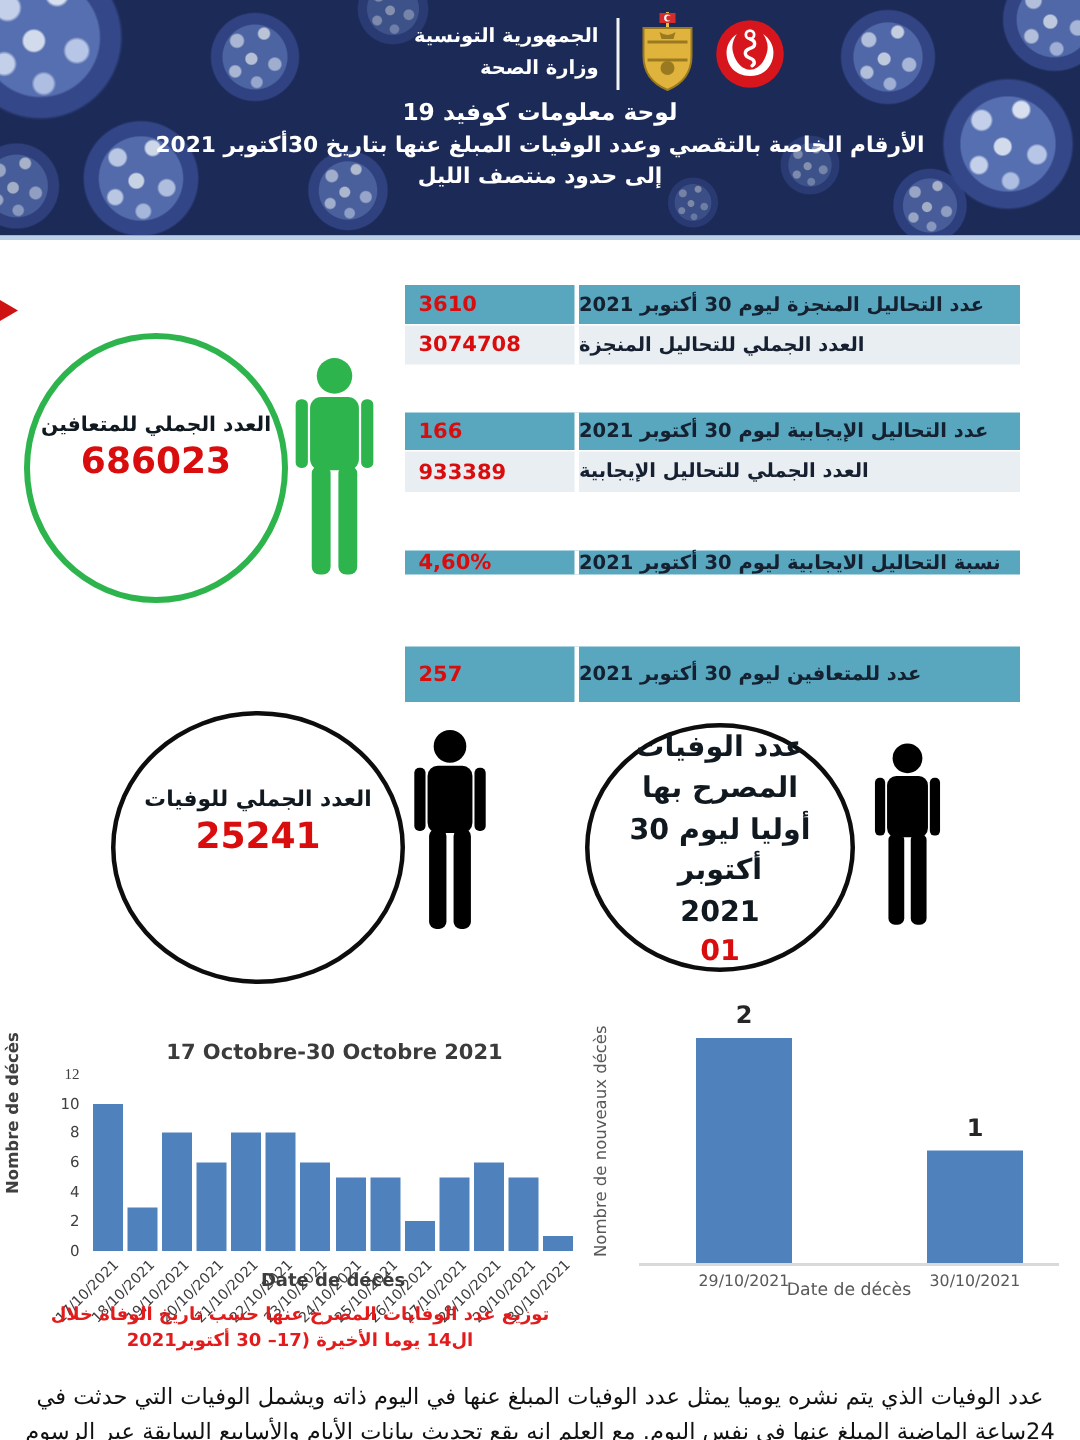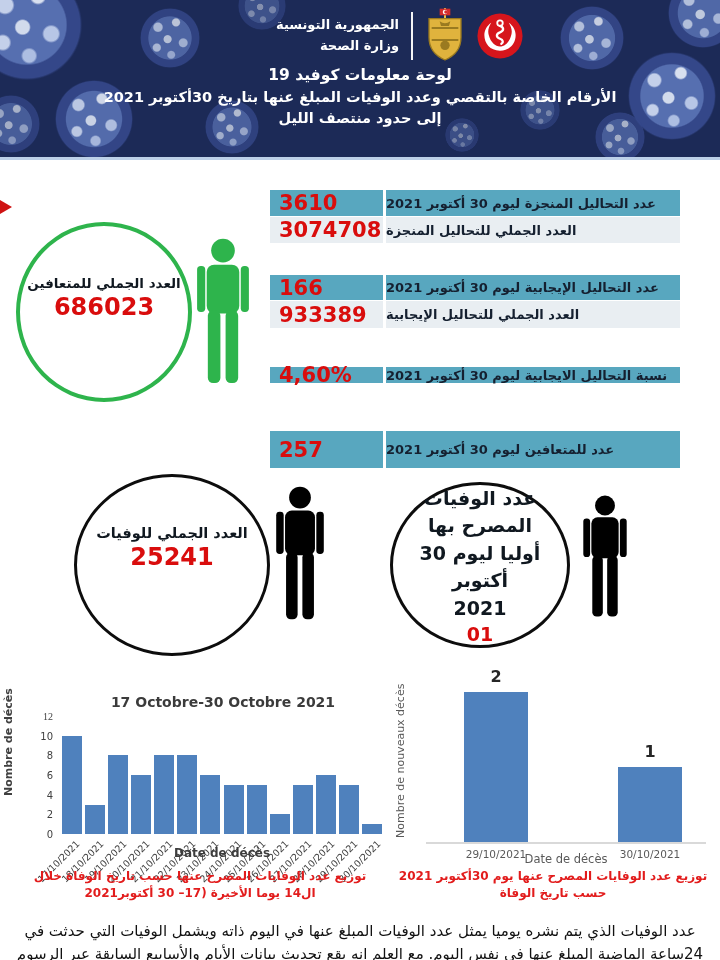--- a/index.html
+++ b/index.html
@@ -39,21 +39,21 @@
   .c-black-l .val{font-size:24px;margin-top:2px;}
   .c-black-l .inner{margin-top:-34px;}
   .c-black-r{left:390px;top:482px;width:174px;height:160px;border:3px solid #0d0d0d;}
   .c-black-r .lbl{font-size:19px;line-height:1.45;}
   .c-black-r .val{font-size:19px;margin-top:1px;}
   .person{position:absolute;}
   
   .rows{position:absolute;left:270px;top:190px;width:410px;}
   .irow{position:absolute;left:0;width:410px;display:flex;align-items:stretch;}
   .irow .cell-val{width:104px;display:flex;align-items:center;padding-left:9px;
-                  font-weight:bold;font-size:21px;color:#d90d0d;}
+                  font-weight:bold;font-size:14px;color:#d90d0d;}
   .irow .cell-sep{width:3px;background:#ffffff;}
   .irow .cell-lbl{flex:1;display:flex;align-items:center;justify-content:flex-end;
                   direction:rtl;padding-right:10px;font-weight:bold;font-size:13px;color:#152030;}
   .row-teal{background:#58a7bf;}
   .row-light{background:#e9eef2;}
   .row-light .cell-sep{background:#ffffff;}
   
   .chart1{position:absolute;left:14px;top:650px;width:378px;margin-top:44px;}
   .c-title{margin-left:46px;width:326px;text-align:center;font-size:14px;font-weight:bold;color:#3b3b3b;}
   #c1-plot{position:relative;margin-left:46px;margin-top:6px;width:324px;height:118px;}
@@ -270,17 +270,16 @@
         <div class="c2-bar" style="left: 38px; height: 150px; background: rgb(79, 129, 189);"></div>
         <div class="c2-dlab" style="left: 38px; bottom: 156px;">2</div>
         <div class="c2-xlab" style="left: 15px;">29/10/2021</div>
         <div class="c2-bar" style="left: 192px; height: 75px; background: rgb(79, 129, 189);"></div>
         <div class="c2-dlab" style="left: 192px; bottom: 81px;">1</div>
         <div class="c2-xlab" style="left: 169px;">30/10/2021</div>
       </div>
   </div>
   <div class="ylab-2">Nombre de nouveaux décès</div>
   <div class="xlab-2">Date de décès</div>
-  <div class="caption cap-right">توزيع عدد الوفايات المصرح عنها يوم  30أكتوبر 2021 حسب تاريخ الوفاة</div>
 
   <div class="footnote">عدد الوفيات الذي يتم نشره يوميا يمثل عدد الوفيات المبلغ عنها في اليوم ذاته ويشمل الوفيات التي حدثت في 24ساعة الماضية المبلغ عنها في نفس اليوم. مع العلم انه يقع تحديث بيانات الأيام والأسابيع السابقة عبر الرسوم البيانية المرفقة للبلاغ اليومي.</div>
 
 </div>
 
 </body></html>

